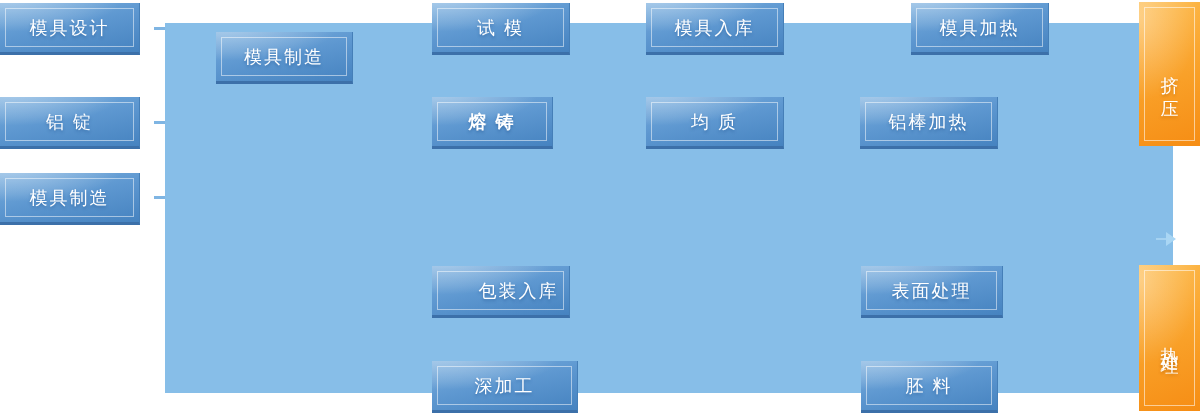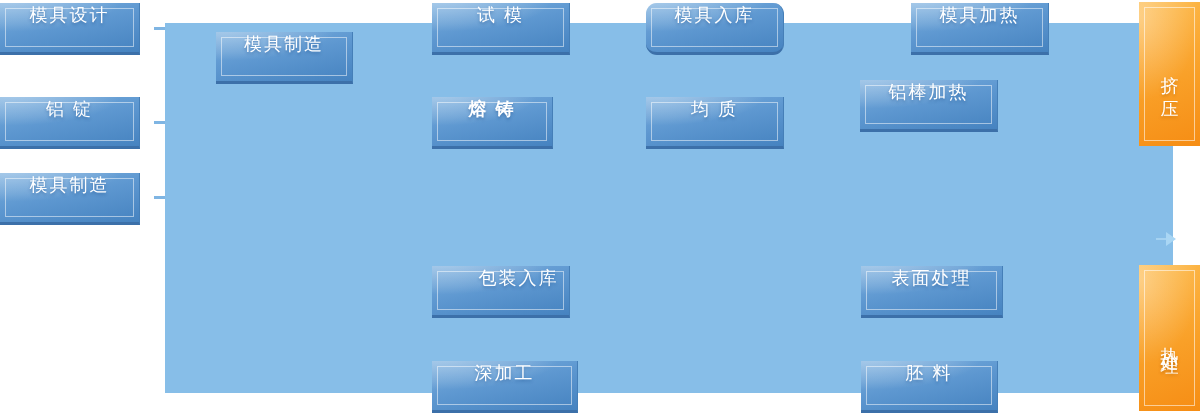--- a/index.html
+++ b/index.html
@@ -42,21 +42,21 @@
   
   .box {
     position: absolute;
     height: 52px;
     background:
       radial-gradient(ellipse 130% 110% at 8% -10%, rgba(255,255,255,0.38), rgba(255,255,255,0.10) 48%, rgba(255,255,255,0) 62%),
       linear-gradient(168deg, #79AEDE 0%, #5D97D0 48%, #4683C0 100%);
     border-bottom: 3px solid #3C70A9;
     border-right: 1px solid #457FB8;
     display: flex;
-    align-items: flex-start;
+    align-items: center;
     justify-content: center;
   }
   .box::before {
     content: "";
     position: absolute;
     inset: 5px;
     border: 1px solid rgba(255,255,255,0.5);
     pointer-events: none;
   }
   .box .lbl {
@@ -120,34 +120,34 @@
   <div class="box" style="left:0px;   top:173px; width:140px;">
     <span class="lbl">模具制造</span>
   </div>
 
   <div class="box" style="left:216px; top:3px;   width:137px;margin-top:29px;">
     <span class="lbl">模具制造</span>
   </div>
   <div class="box" style="left:432px; top:3px;   width:138px;">
     <span class="lbl">试 模</span>
   </div>
-  <div class="box" style="left:646px; top:3px;   width:138px;border-radius:11px;">
+  <div class="box" style="left:646px; top:3px;   width:138px;">
     <span class="lbl">模具入库</span>
   </div>
   <div class="box" style="left:911px; top:3px;   width:138px;font-family:Liberation Mono, monospace;">
     <span class="lbl">模具加热</span>
   </div>
 
   <div class="box" style="left:432px; top:97px;  width:121px;font-weight:bold;">
     <span class="lbl">熔 铸</span>
   </div>
   <div class="box" style="left:646px; top:97px;  width:138px;">
     <span class="lbl">均 质</span>
   </div>
-  <div class="box" style="left:860px; top:80px;  width:138px;">
+  <div class="box" style="left:860px; top:97px;  width:138px;">
     <span class="lbl">铝棒加热</span>
   </div>
 
   <div class="box" style="left:432px; top:266px; width:138px;padding-left:36px;">
     <span class="lbl">包装入库</span>
   </div>
   <div class="box" style="left:861px; top:266px; width:142px;">
     <span class="lbl">表面处理</span>
   </div>
 

